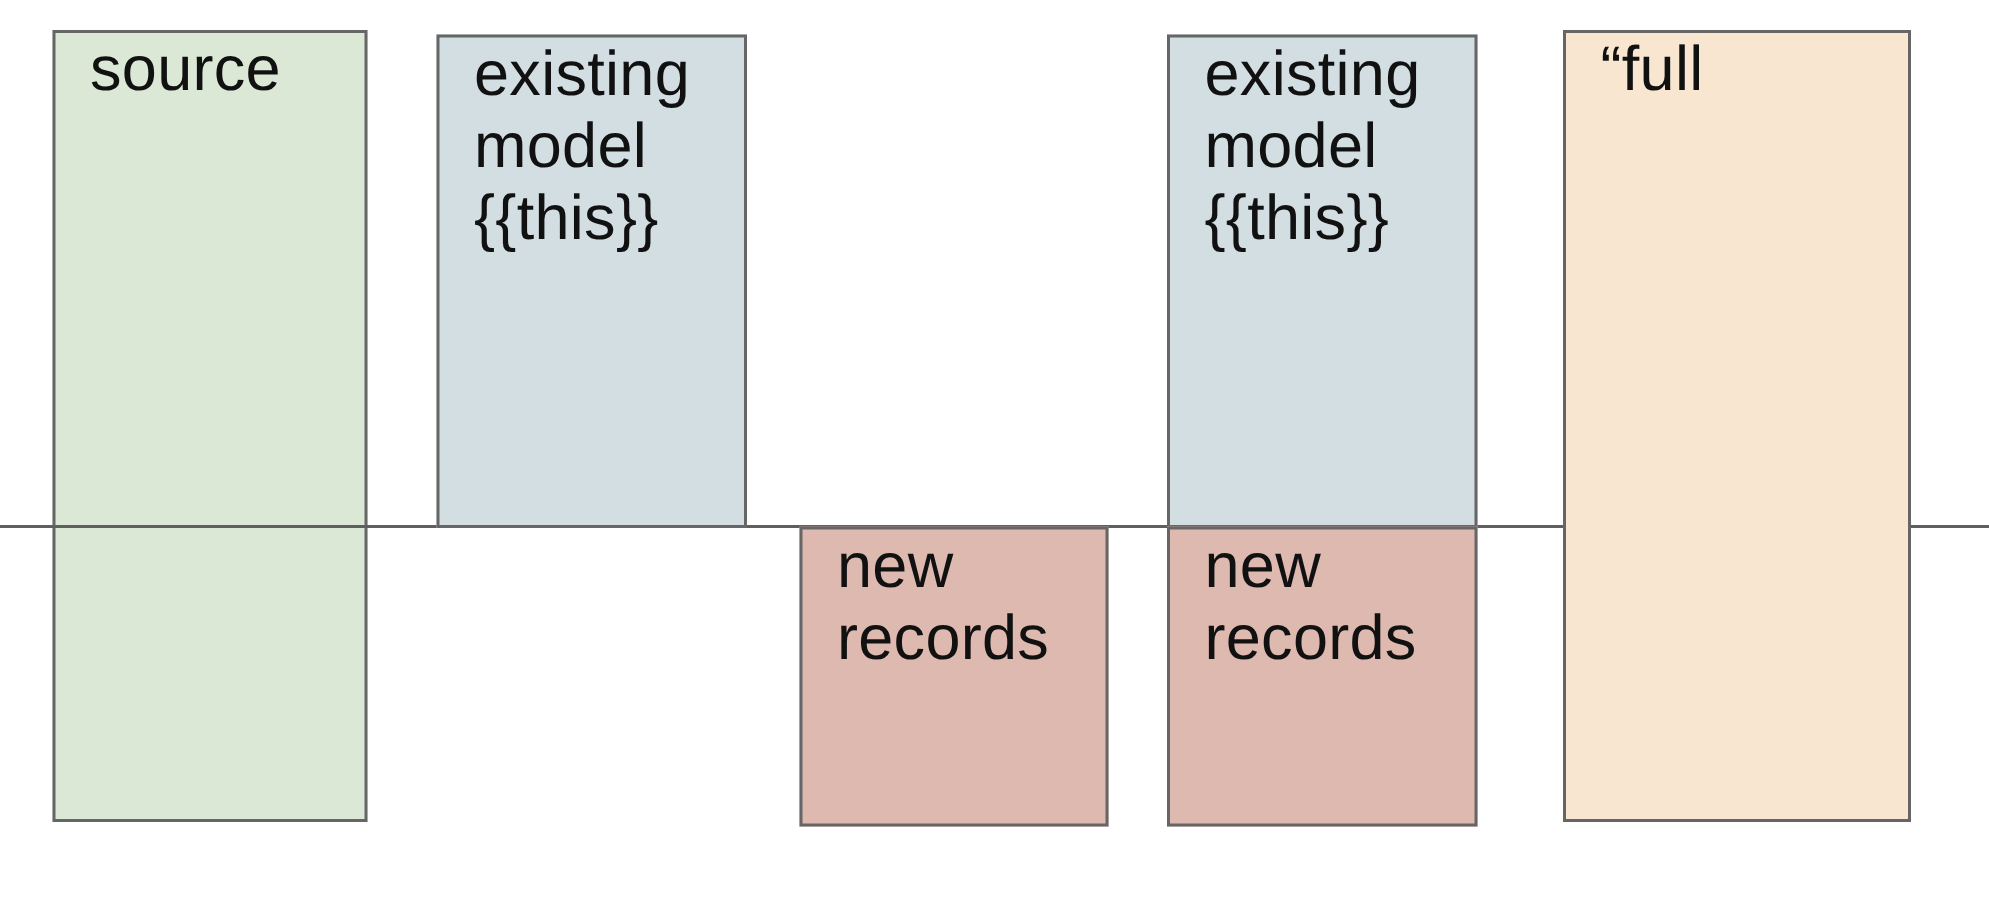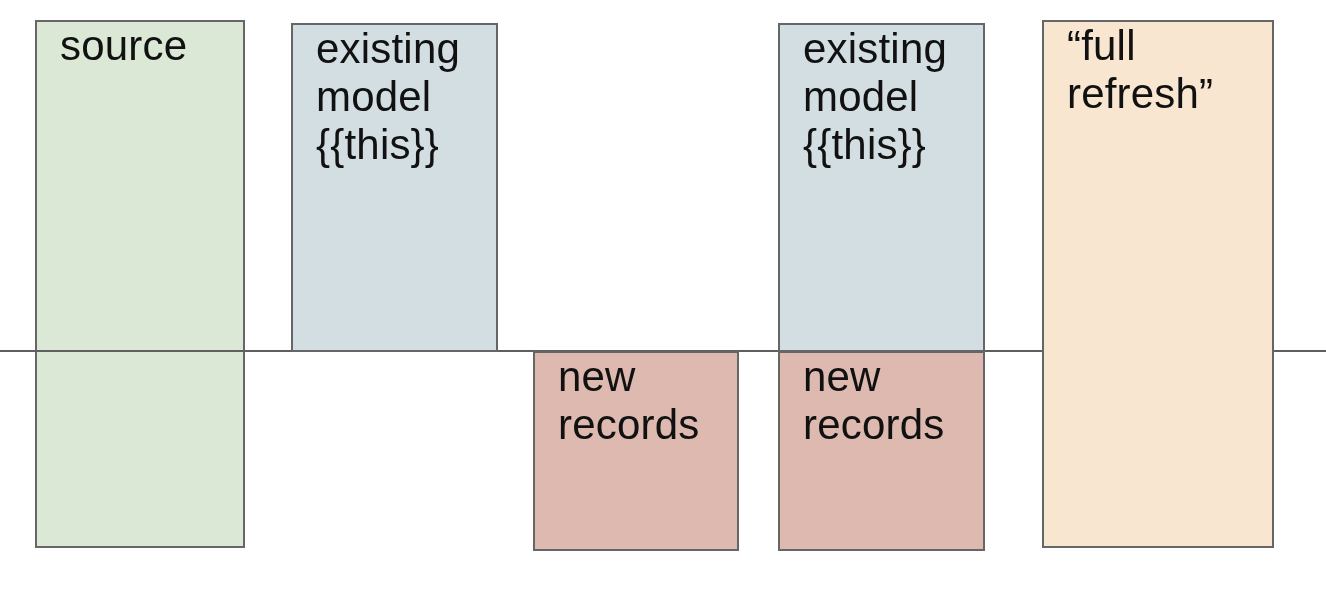--- a/index.html
+++ b/index.html
@@ -63,15 +63,14 @@
       <span class="line">existing</span>
       <span class="line">model</span>
       <span class="line">{{this}}</span>
     </div>
     <div class="box z-over" style="left: 778px; top: 351px; width: 207px; height: 200px; background: rgb(222, 185, 176); border-color: rgb(102, 102, 102); color: rgb(17, 17, 17);">
       <span class="line">new</span>
       <span class="line">records</span>
     </div>
     <div class="box z-top" style="left: 1042px; top: 20px; width: 232px; height: 528px; background: rgb(248, 230, 208); border-color: rgb(102, 102, 102); color: rgb(17, 17, 17);">
       <span class="line">“full</span>
-      <span class="line">refresh”</span>
     </div>
   </div>
 
 </body></html>

